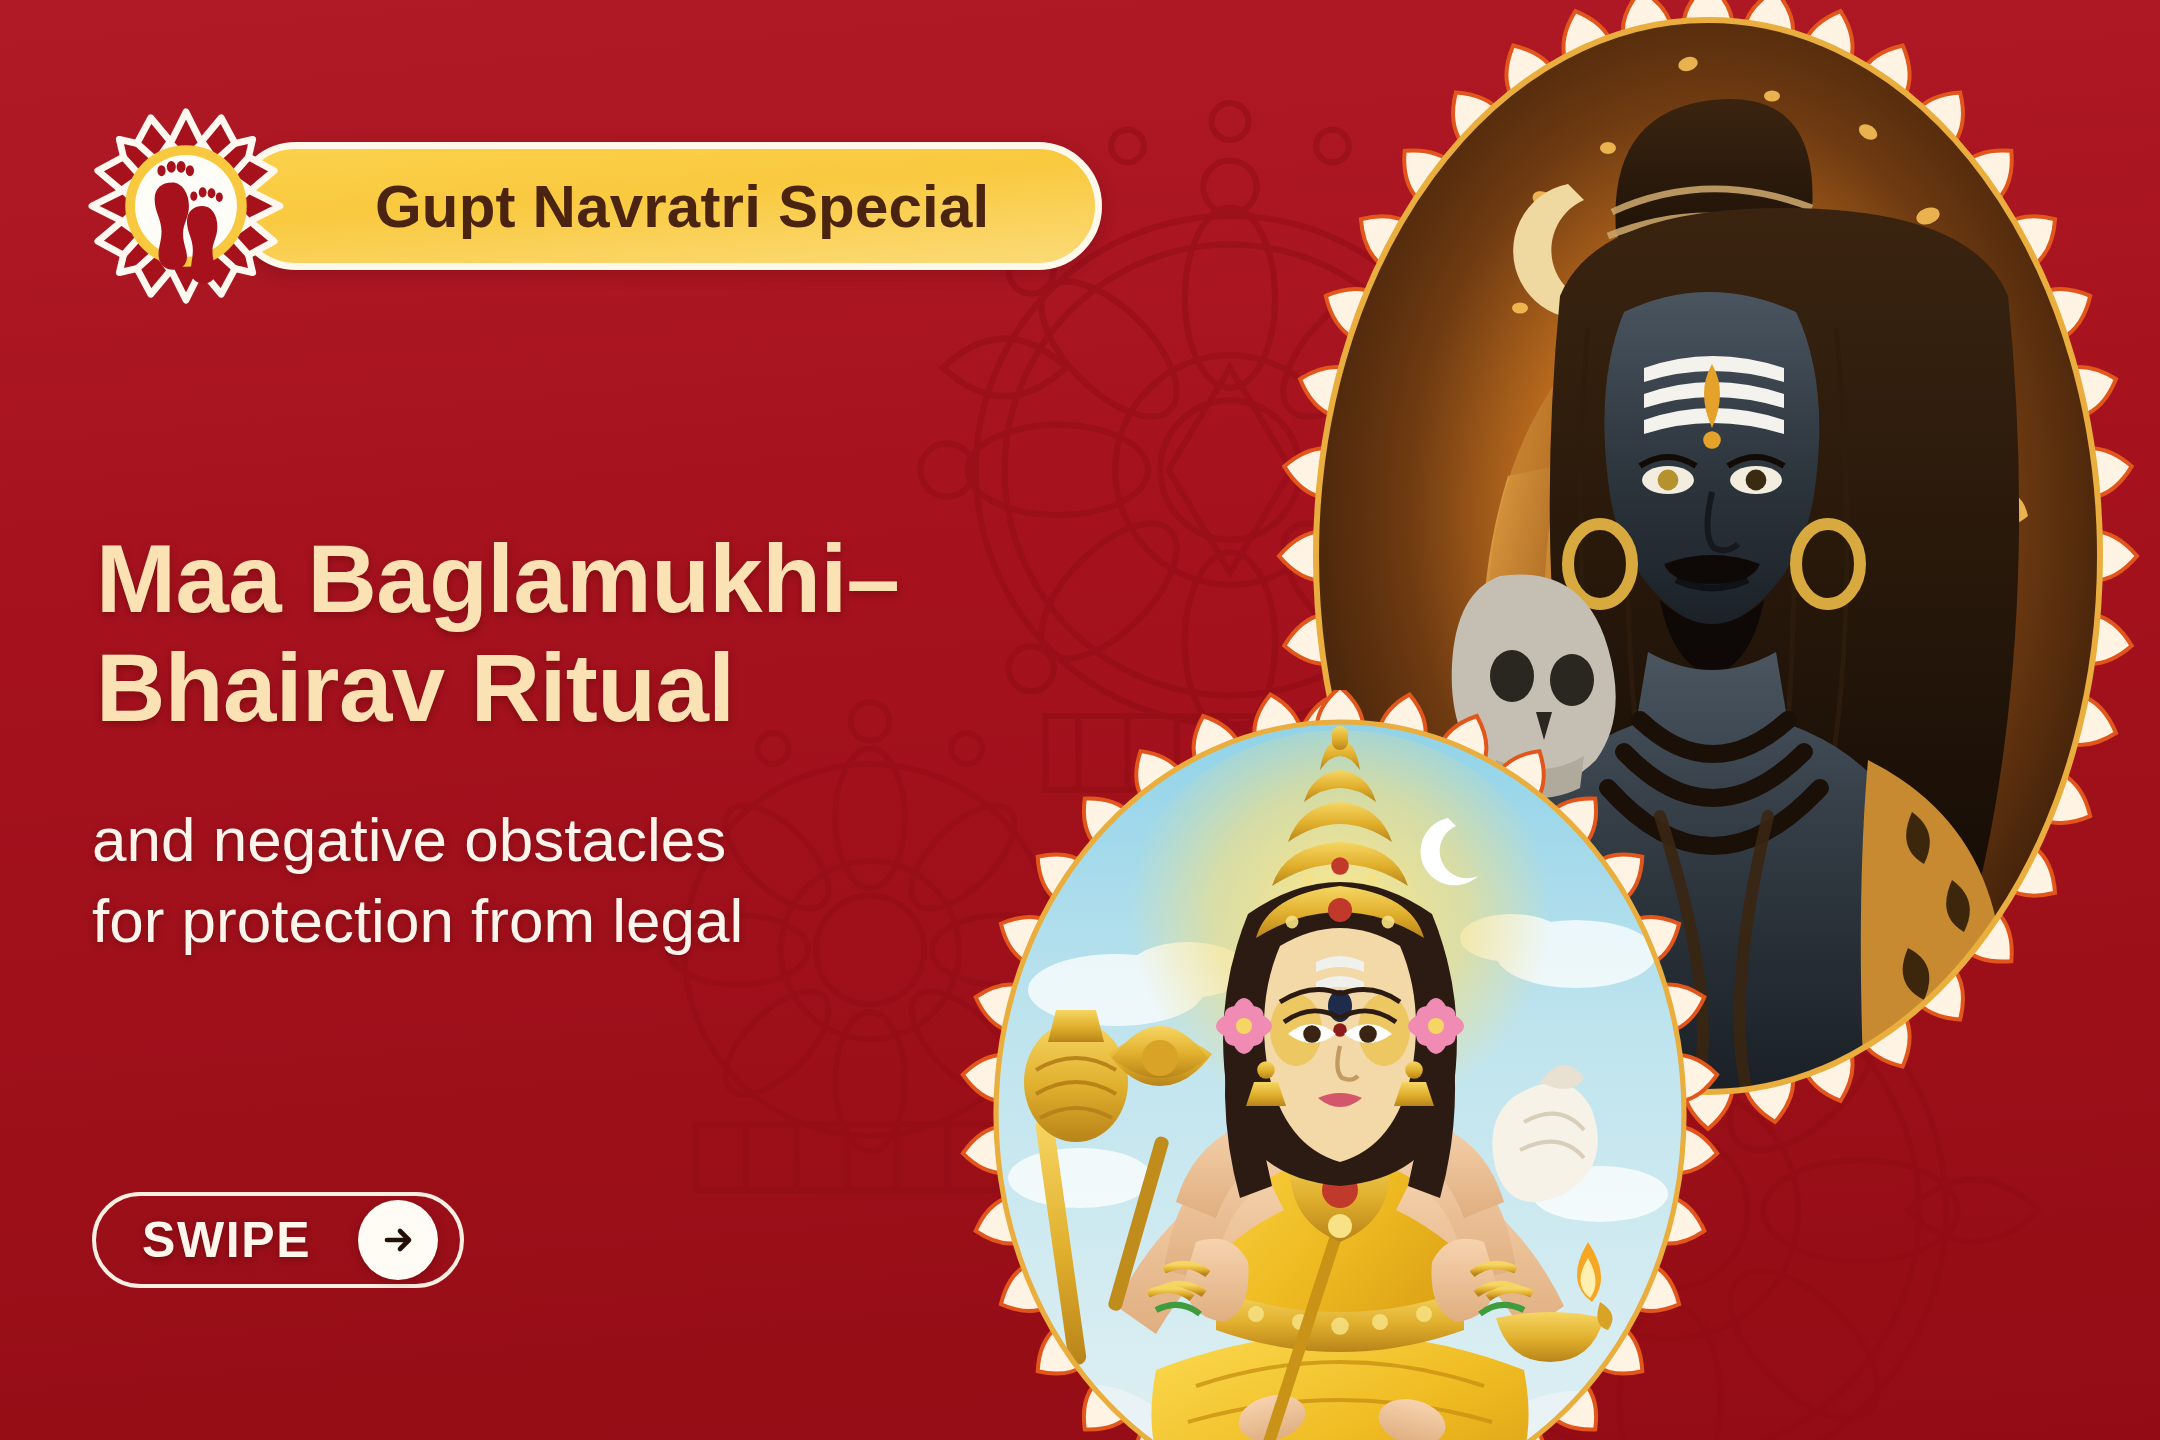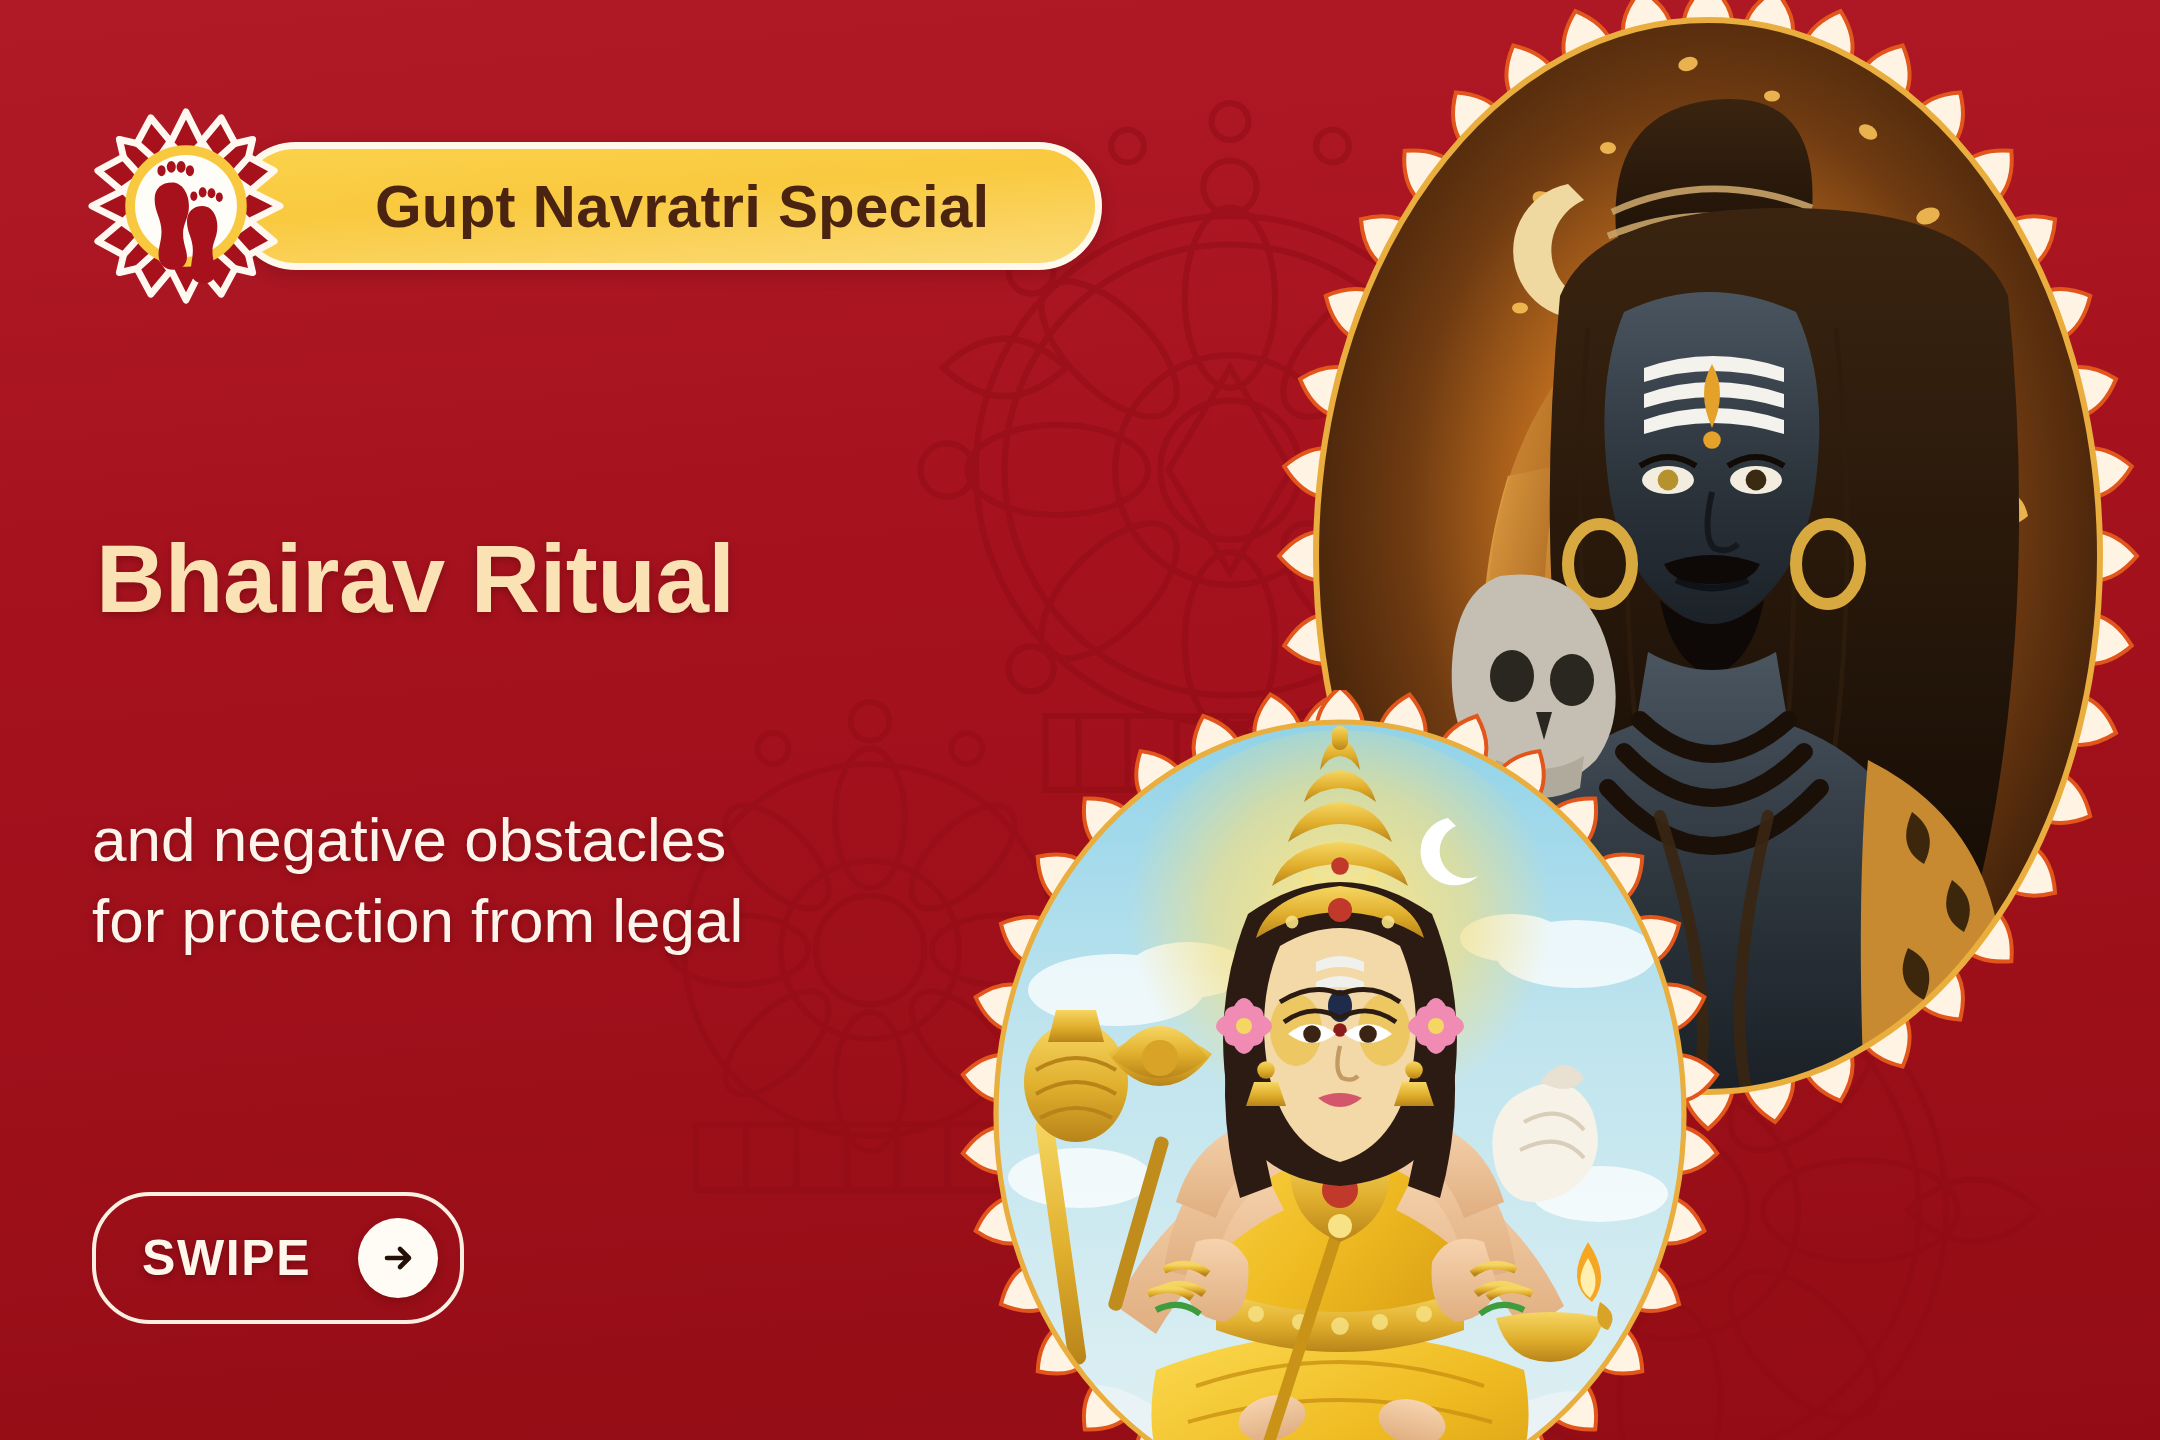--- a/index.html
+++ b/index.html
@@ -55,21 +55,21 @@
   .subhead{
     position:absolute;left:92px;top:800px;width:900px;
     font-size:62px;line-height:1.30;font-weight:normal;
     color:#FDF4EC;
     text-shadow:0 2px 7px rgba(70,0,0,.35);
   }
 
   
   .swipe-btn{
     position:absolute;left:92px;top:1192px;
-    width:372px;height:132px;
+    width:372px;height:96px;
     border:4px solid #FBEFE2;border-radius:58px;
     display:flex;align-items:center;
     box-sizing:border-box;padding-left:46px;
     background:transparent;
   }
   .swipe-label{
     font-size:50px;font-weight:bold;color:#FFF6EC;letter-spacing:1.6px;
     text-shadow:0 2px 6px rgba(60,0,0,.4);
   }
   .swipe-circle{
@@ -223,20 +223,21 @@
         </g>
       </svg>
     </div>
 
     <div class="badge-pill">
       <span class="badge-text">Gupt Navratri Special</span>
     </div>
   </div>
 
   <div class="headline">
+    <div>Maa Baglamukhi–</div>
     <div>Bhairav Ritual</div>
   </div>
 
   <div class="subhead">
     <div>and negative obstacles</div>
     <div>for protection from legal</div>
   </div>
 
   <div class="swipe-btn">
     <span class="swipe-label">SWIPE</span>

